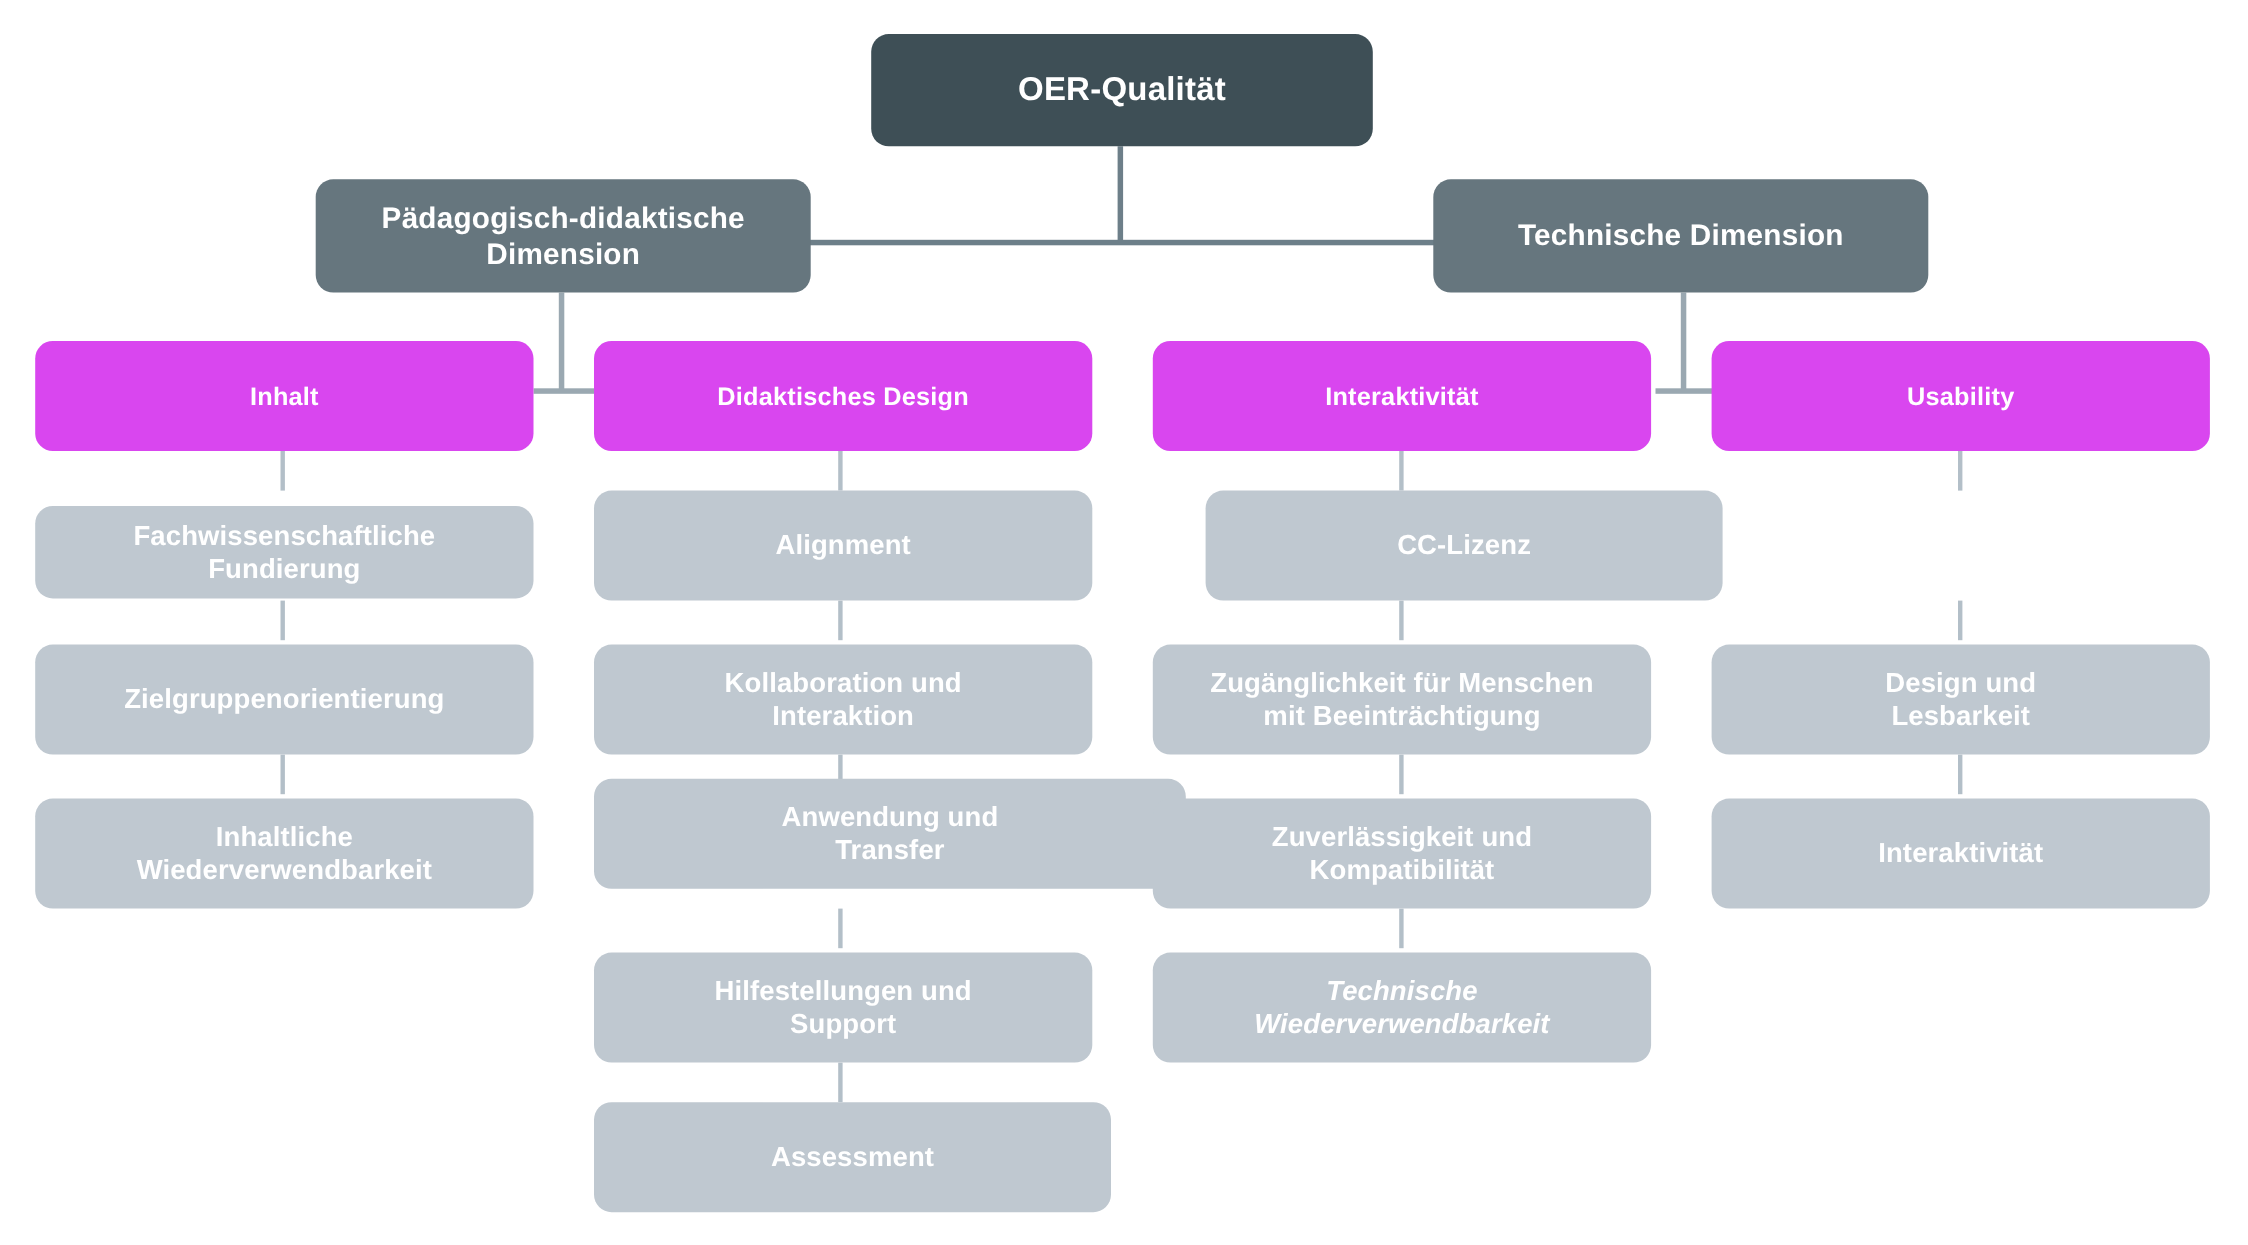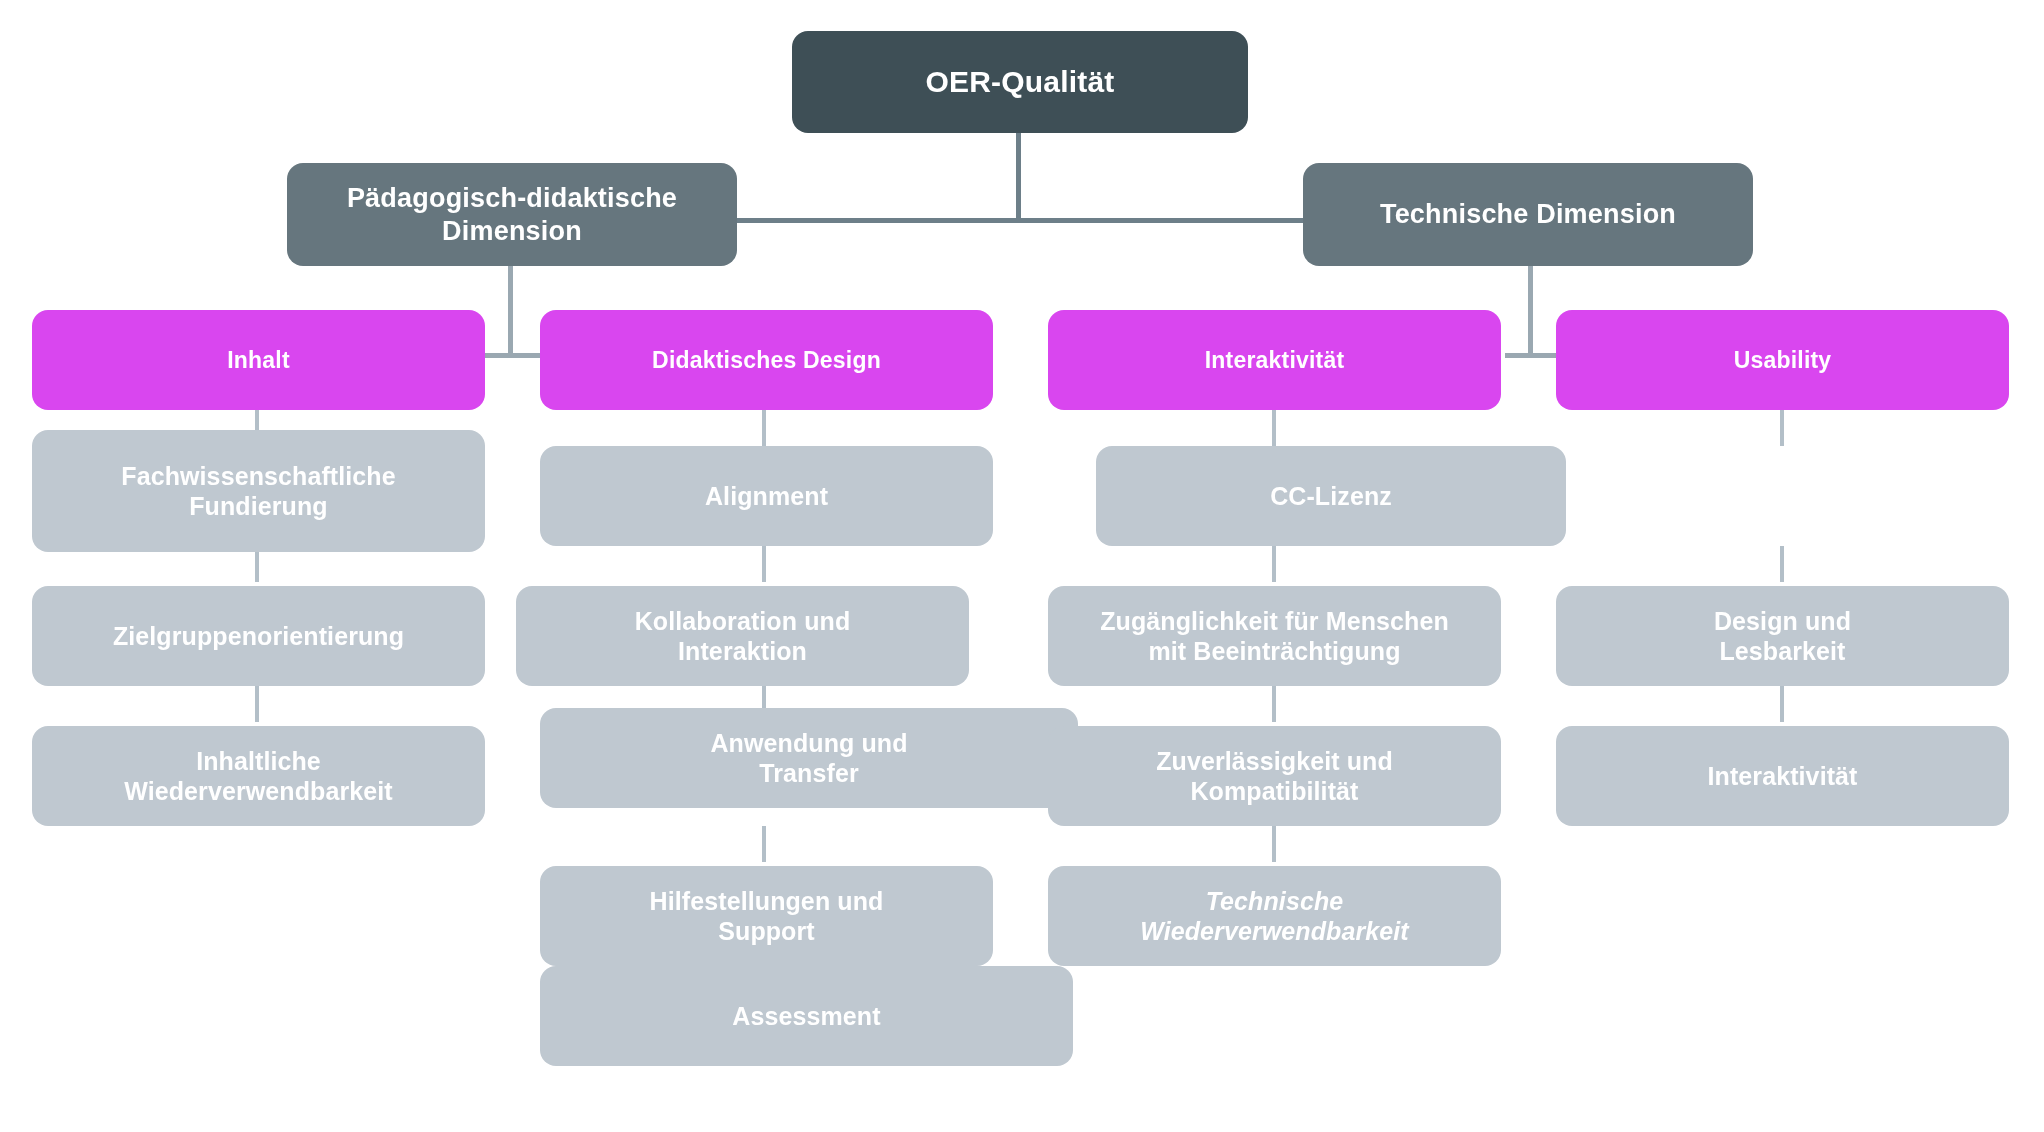--- a/index.html
+++ b/index.html
@@ -129,48 +129,48 @@
   </div>
 
   <div class="node category" style="left:1048px; top:310px; width:453px; height:100px;">
     <span class="label">Interaktivität</span>
   </div>
 
   <div class="node category" style="left:1556px; top:310px; width:453px; height:100px;">
     <span class="label">Usability</span>
   </div>
 
-  <div class="node leaf" style="left:32px; top:430px; width:453px; height:122px;">
+  <div class="node leaf" style="left:32px; top:460px; width:453px; height:84px;">
     <span class="label">Fachwissenschaftliche
 Fundierung</span>
   </div>
   <div class="node leaf" style="left:32px; top:586px; width:453px; height:100px;">
     <span class="label">Zielgruppenorientierung</span>
   </div>
   <div class="node leaf" style="left:32px; top:726px; width:453px; height:100px;">
     <span class="label">Inhaltliche
 Wiederverwendbarkeit</span>
   </div>
 
   <div class="node leaf" style="left:540px; top:446px; width:453px; height:100px;">
     <span class="label">Alignment</span>
   </div>
-  <div class="node leaf" style="left:516px; top:586px; width:453px; height:100px;">
+  <div class="node leaf" style="left:540px; top:586px; width:453px; height:100px;">
     <span class="label">Kollaboration und
 Interaktion</span>
   </div>
   <div class="node leaf" style="left:540px; top:708px; width:538px; height:100px;">
     <span class="label">Anwendung und
 Transfer</span>
   </div>
   <div class="node leaf" style="left:540px; top:866px; width:453px; height:100px;">
     <span class="label">Hilfestellungen und
 Support</span>
   </div>
-  <div class="node leaf" style="left:540px; top:966px; width:533px; height:100px;">
+  <div class="node leaf" style="left:540px; top:1002px; width:470px; height:100px;">
     <span class="label">Assessment</span>
   </div>
 
   <div class="node leaf" style="left:1096px; top:446px; width:470px; height:100px;">
     <span class="label">CC-Lizenz</span>
   </div>
   <div class="node leaf" style="left:1048px; top:586px; width:453px; height:100px;">
     <span class="label">Zugänglichkeit für Menschen
 mit Beeinträchtigung</span>
   </div>

